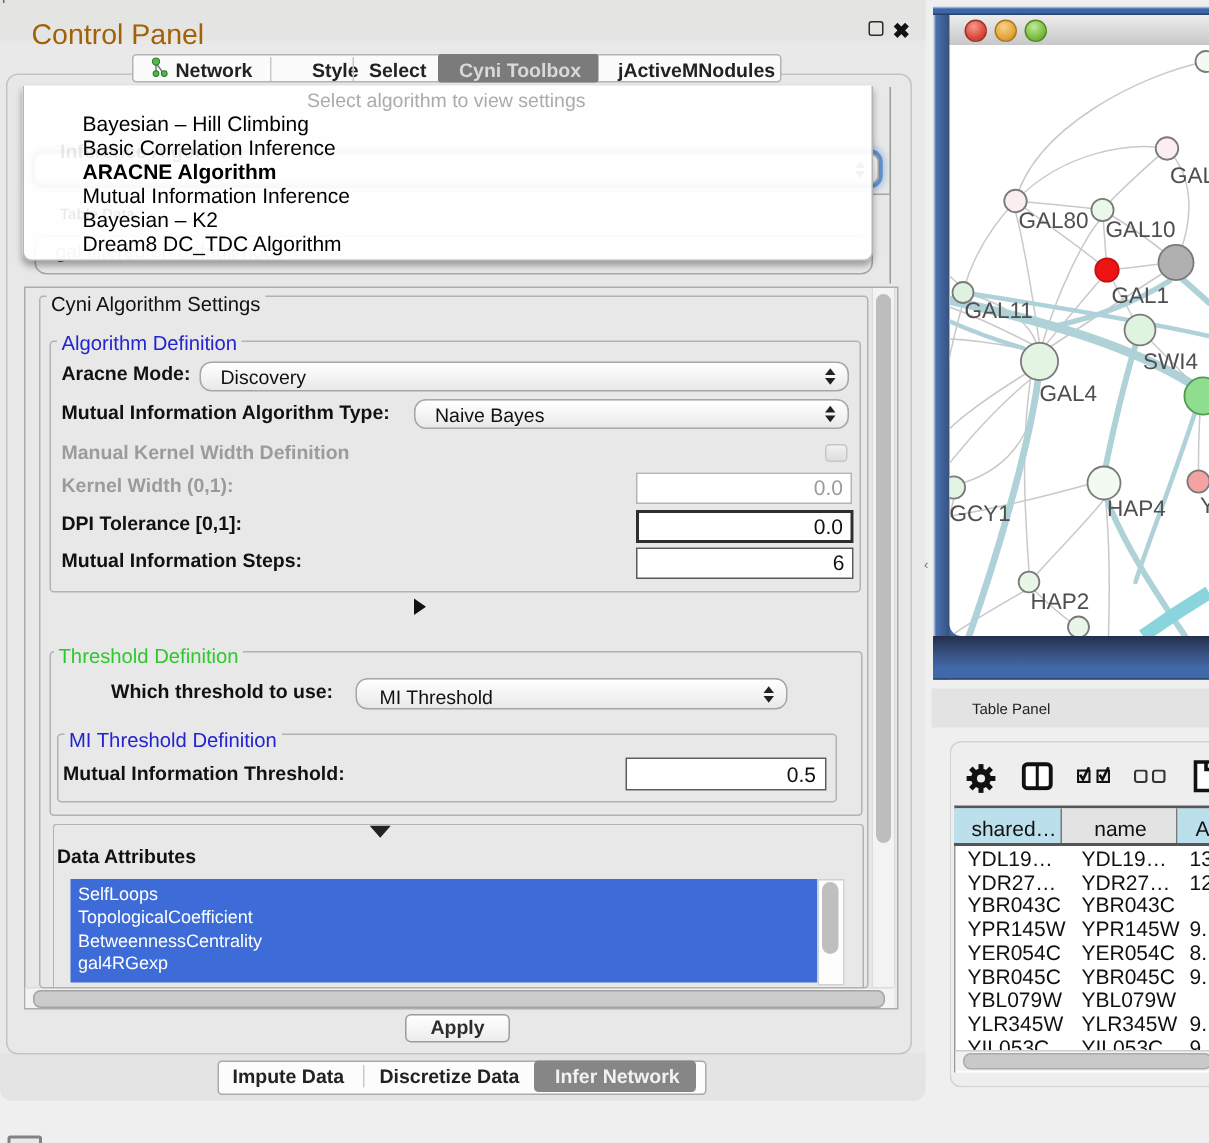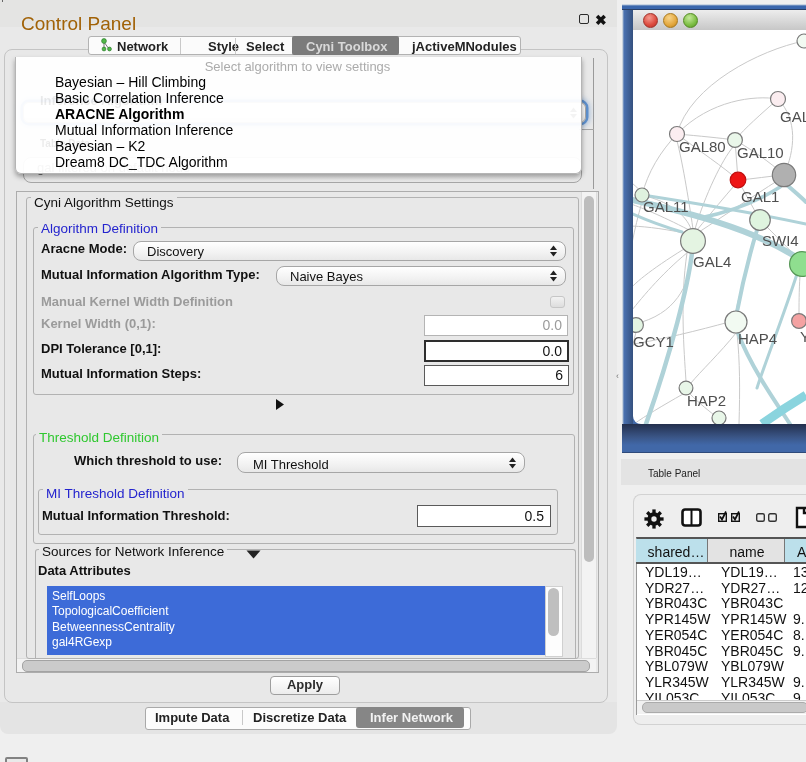--- a/index.html
+++ b/index.html
@@ -100,21 +100,20 @@
         <path d="M4.5,11.5 L8,7 L1,7 Z" fill="#222"></path>
       </svg>
     </div>
 
 <div class="abs" style="left:38px;top:489px;width:518px;height:44px;border:1px solid #B2B2B2;border-radius:3px;"></div>
 <div class="abs" style="left:43px;top:486px;background:#E8E8E8;padding:0 3px;font-size:13.5px;color:#2424CE;">MI Threshold Definition</div>
 <div class="abs b" style="left:42px;top:508px;font-size:13px;color:#111;">Mutual Information Threshold:</div>
 <div class="abs" style="left:417px;top:505px;width:132px;height:20px;background:#FFF;border:1px solid #5A5A5A;font-size:14px;color:#111;text-align:right;line-height:20px;"><span style="margin-right:6px;">0.5</span></div>
 
 <div class="abs" style="left:35px;top:549px;width:539px;height:108px;border:1px solid #B2B2B2;border-radius:3px 3px 0 0;border-bottom:none;"></div>
-<div class="abs" style="left:39px;top:544px;background:#E8E8E8;padding:0 3px;font-size:13.5px;color:#111;">Sources for Network Inference</div>
 <svg class="abs" style="left:246px;top:550px;" width="15" height="9">
       <path d="M0.5,0.5 L14.5,0.5 L7.5,8.5 Z" fill="#222"></path>
     </svg>
 <div class="abs b" style="left:38px;top:563px;font-size:13px;color:#111;">Data Attributes</div>
 
 <div class="abs" style="left:47px;top:586px;width:498px;height:69px;background:#3D6BD8;"></div>
 <div class="abs" style="left:52px;top:589px;font-size:12px;color:#FFF;line-height:15.4px;">SelfLoops<br>TopologicalCoefficient<br>BetweennessCentrality<br>gal4RGexp</div>
 <div class="abs" style="left:545px;top:586px;width:16px;height:69px;background:#FDFDFD;border:1px solid #D0D0D0;"></div>
 <div class="abs" style="left:547.5px;top:588px;width:11px;height:48px;background:#BFBFBF;border-radius:6px;"></div>
 

